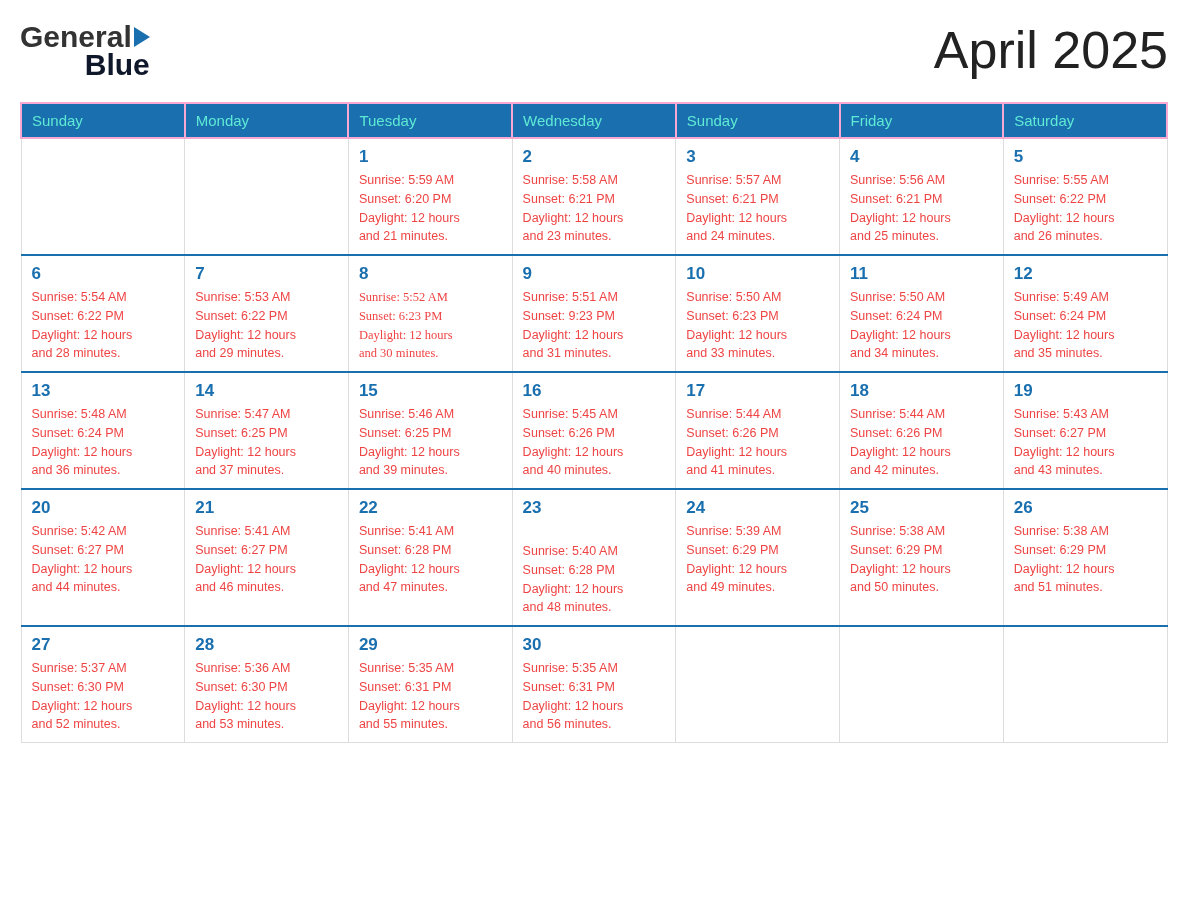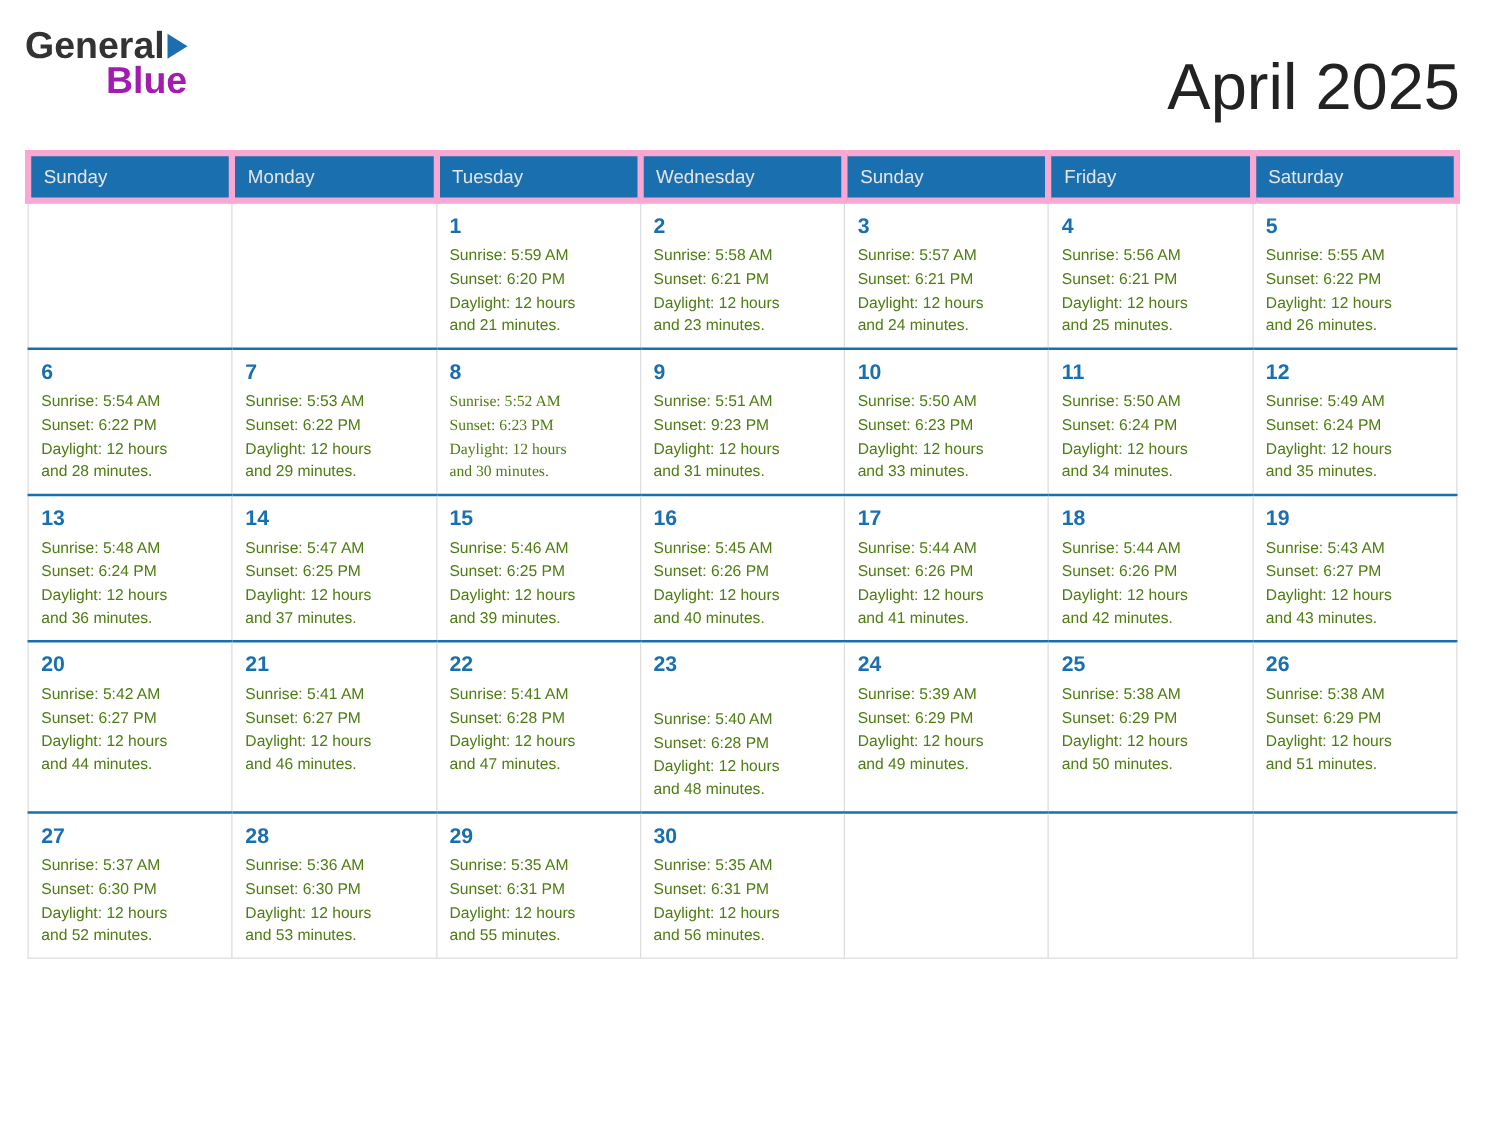--- a/index.html
+++ b/index.html
@@ -10,66 +10,65 @@
       color: #333;
     }
     .header {
       display: flex;
       justify-content: space-between;
       align-items: flex-start;
       margin-bottom: 20px;
     }
     .title-block {
       text-align: left;
-      margin-top: 20px;
     }
     .page-title {
       font-size: 52px;
       font-weight: normal;
       color: #222;
     }
     .subtitle {
       font-size: 20px;
       color: #555;
       margin-top: 4px;
     }
     .calendar {
       width: 100%;
       border-collapse: collapse;
       border: 1px solid #ccc;
     }
     .calendar th {
       background-color: #1a6faf;
-      color: #e5e5e5;
+      color: #5eead4;
       padding: 8px 10px;
       text-align: left;
       font-size: 15px;
       font-weight: normal;
-      border: 5px solid #f9a8d4;
+      border: 2px solid #f9a8d4;
     }
     .calendar td {
       vertical-align: top;
       padding: 8px 10px;
       border: 1px solid #ddd;
       width: calc(100% / 7);
       min-height: 100px;
       font-size: 13px;
       color: #333;
     }
     .day-number {
       font-size: 17px;
       color: #1a6faf;
       font-weight: bold;
       display: block;
       margin-bottom: 4px;
     }
     .day-info {
       font-size: 12.5px;
       line-height: 1.5;
-      color: #4d7c0f;
+      color: #ef4444;
     }
     .empty-cell {
       background: #fff;
     }
     tr.week-row td {
       border-top: 2px solid #1a6faf;
     }
     
     .logo-wrapper {
       display: flex;
@@ -79,21 +78,21 @@
     .logo-line1 {
       font-size: 30px;
       font-weight: bold;
       color: #333;
       display: flex;
       align-items: center;
     }
     .logo-line2 {
       font-size: 30px;
       font-weight: bold;
-      color: #a21caf;
+      color: #0f172a;
       margin-top: -6px;
     }
     .triangle-right {
       display: inline-block;
       width: 0;
       height: 0;
       border-top: 10px solid transparent;
       border-bottom: 10px solid transparent;
       border-left: 16px solid #1a6faf;
       margin-left: 2px;

